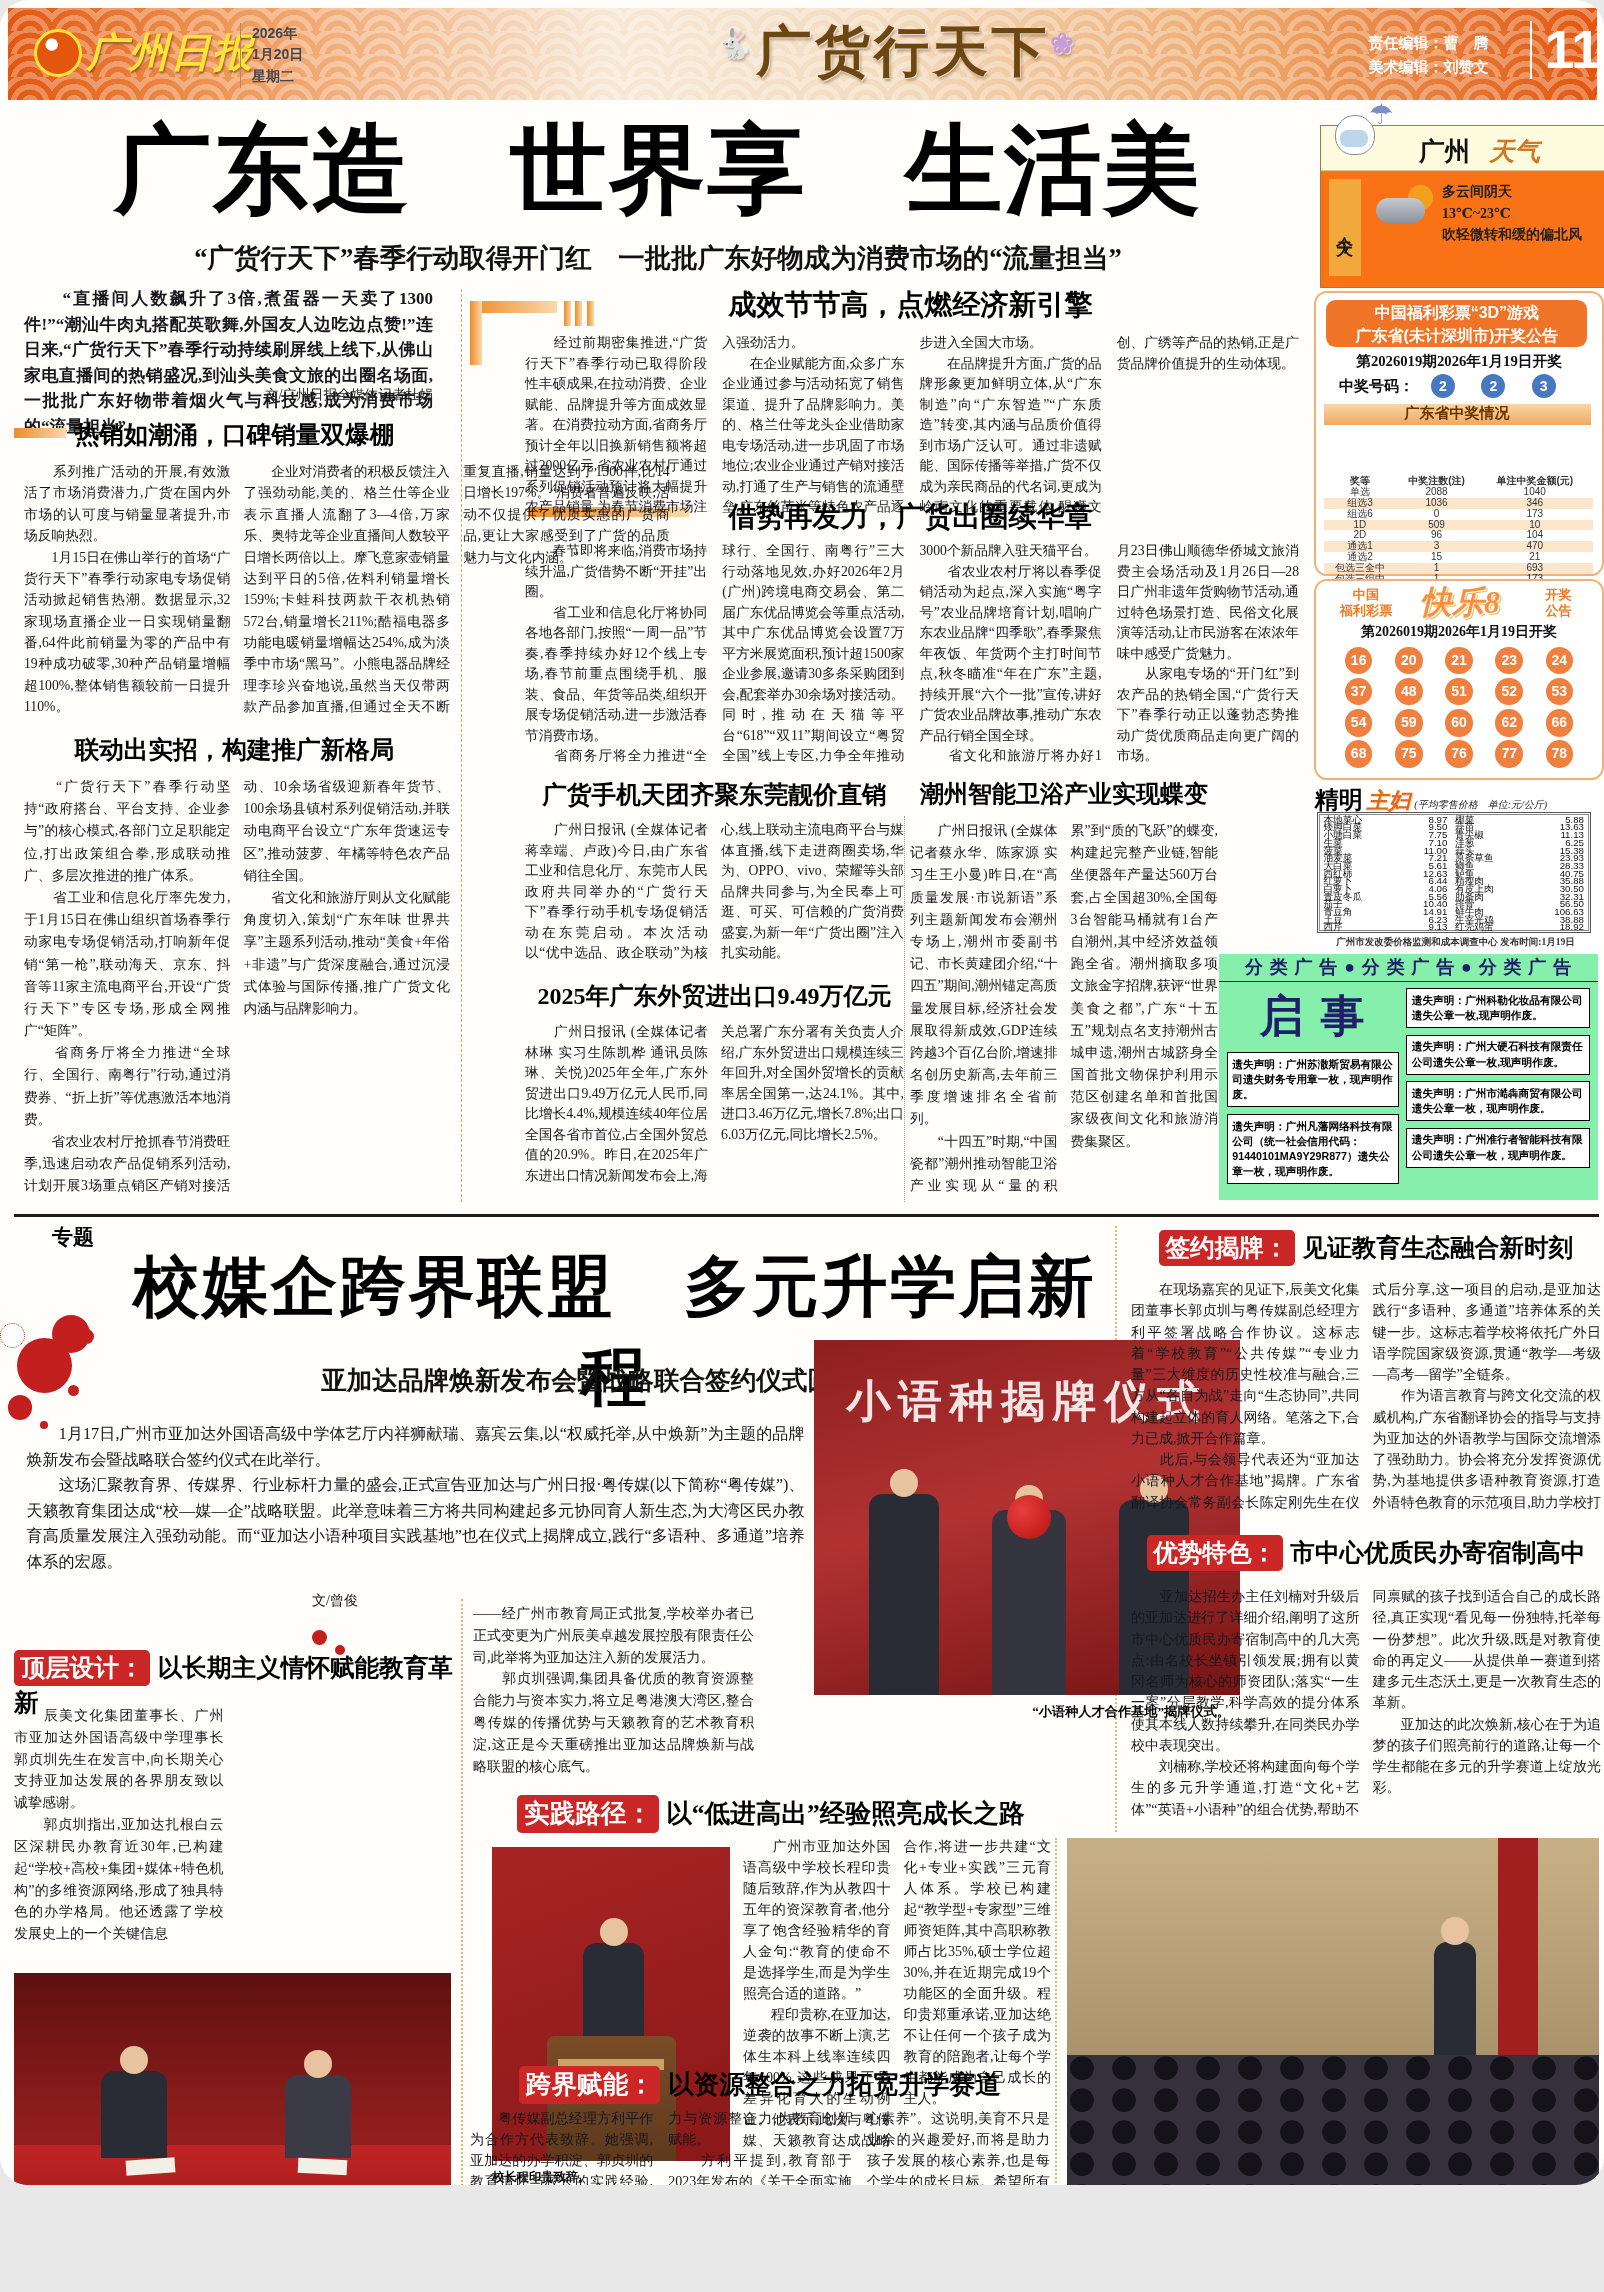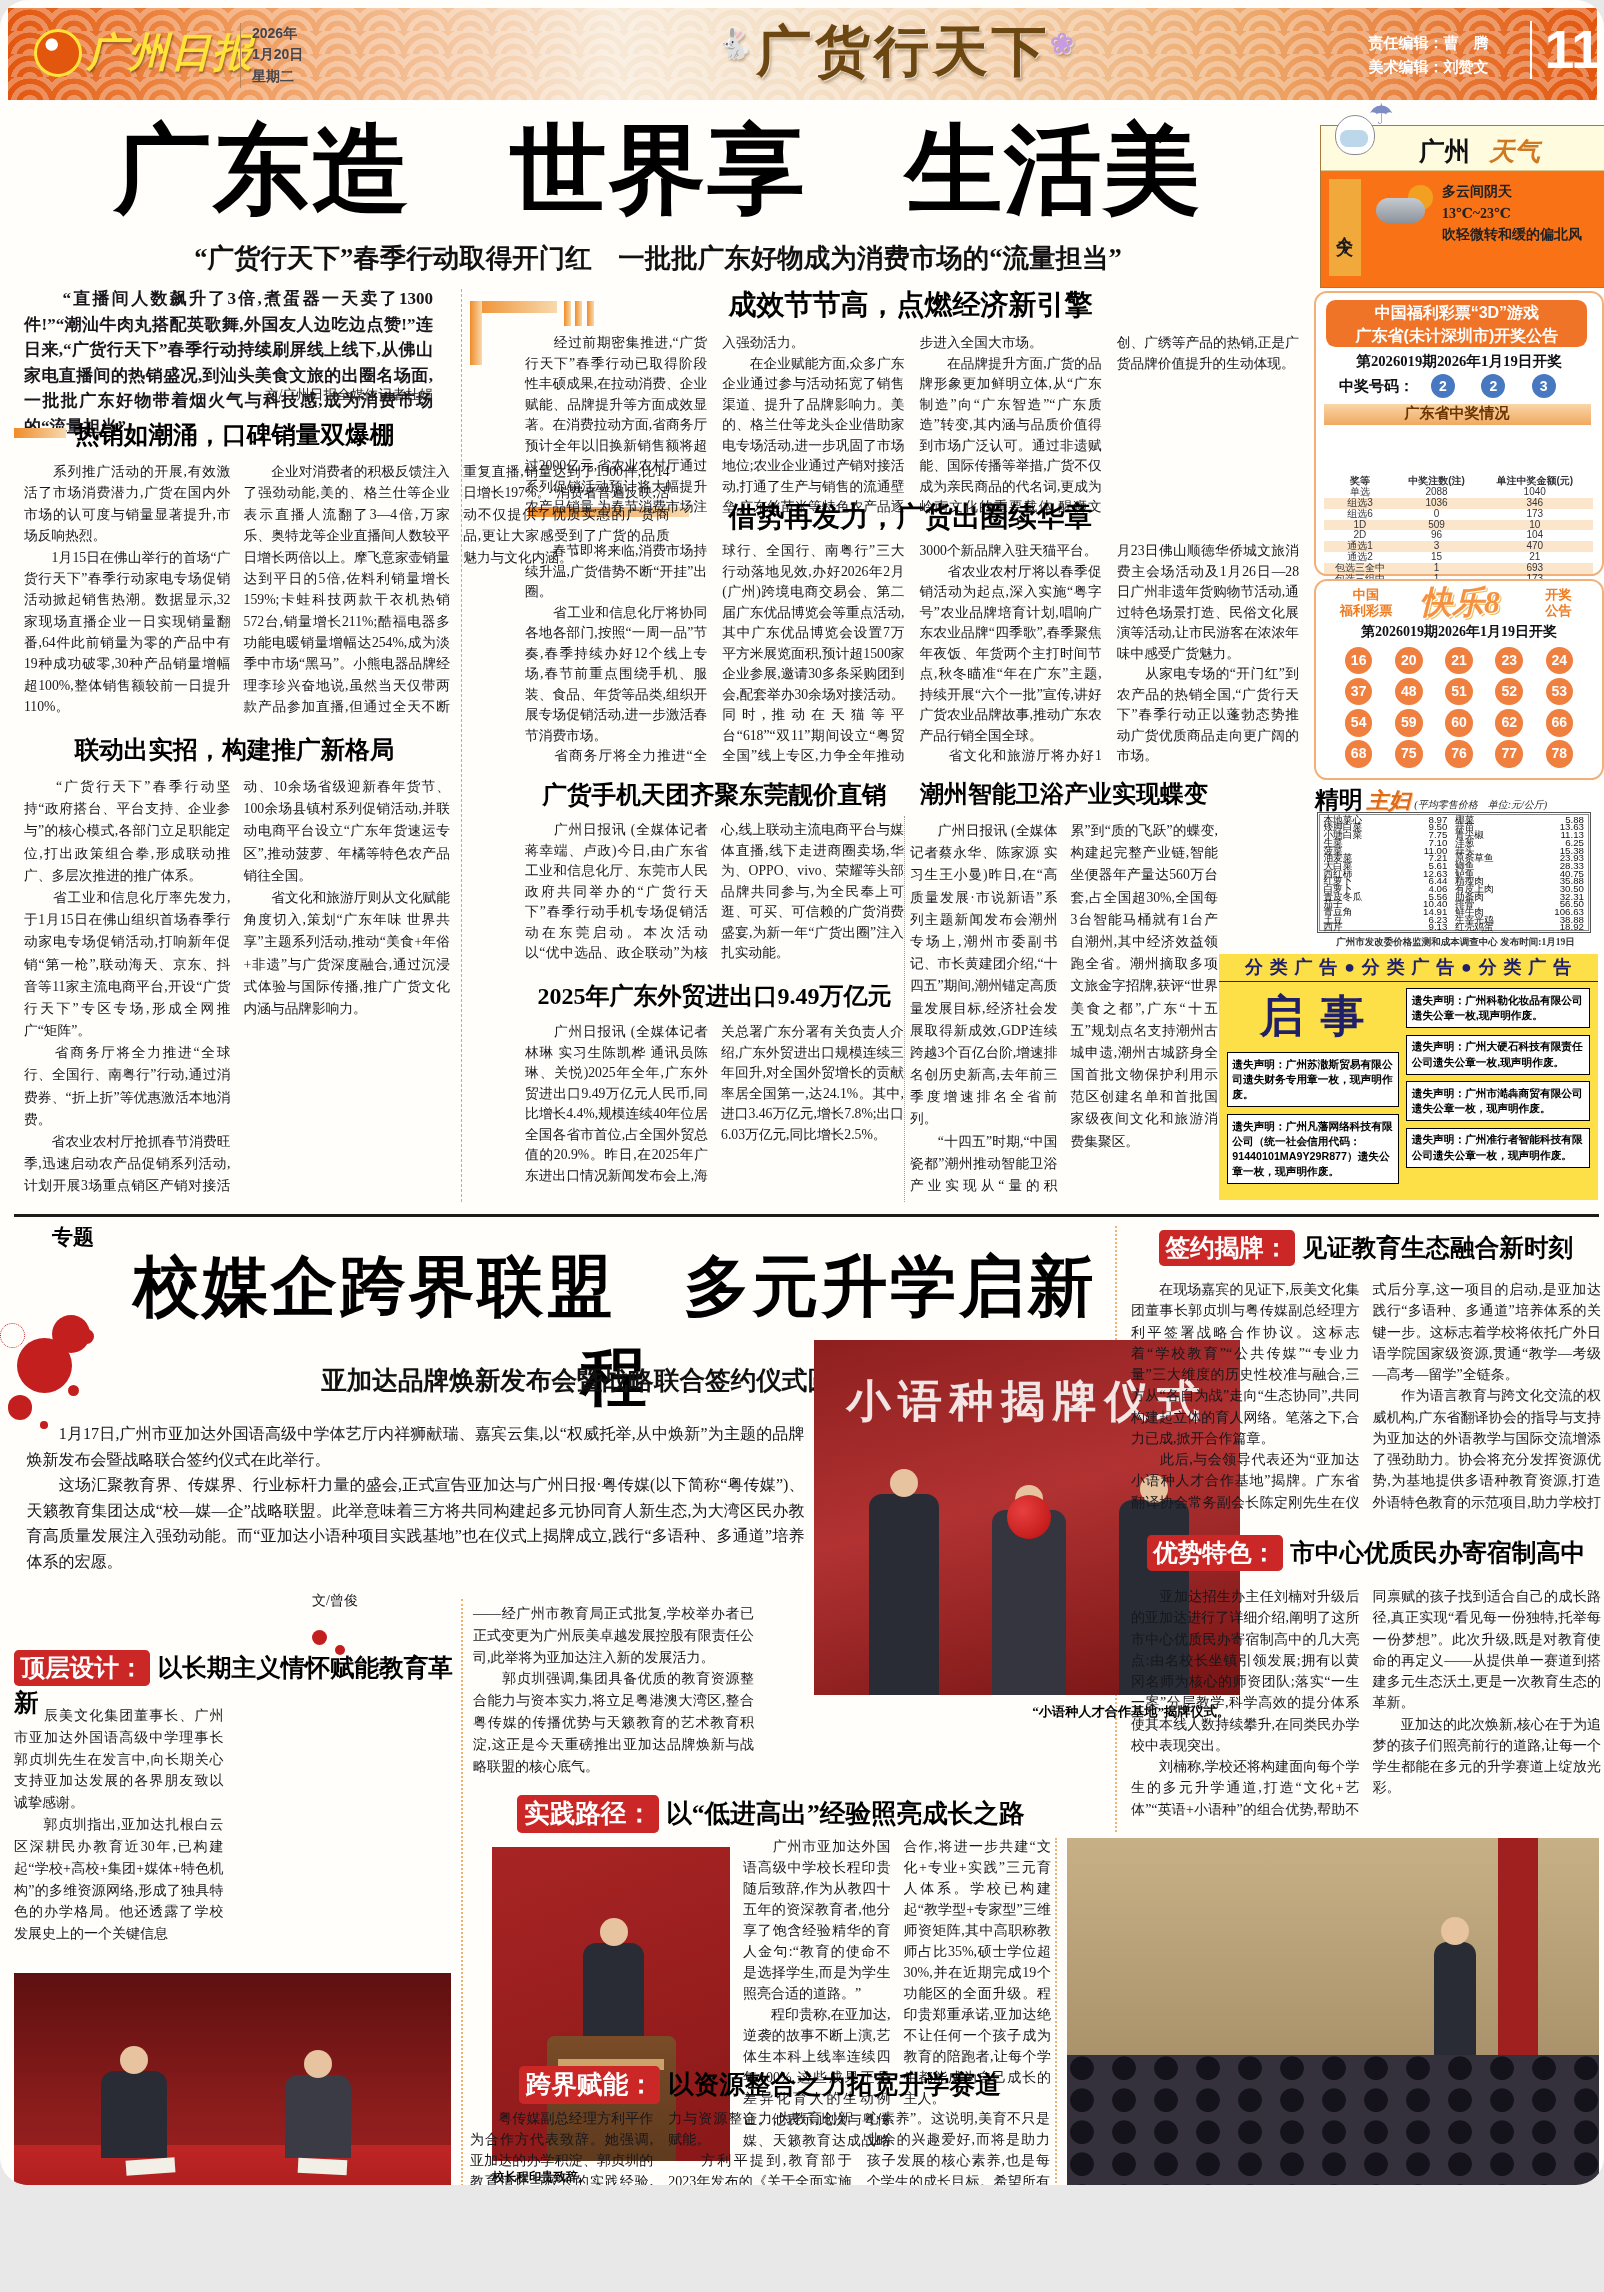--- a/index.html
+++ b/index.html
@@ -102,21 +102,21 @@
   #pr-table{position:absolute;left:5.7px;top:28px;width:274px;height:121px;border:1.9px solid #555;
     box-shadow:0 0 0 0.9px #fff inset,0 0 0 1.9px #888 inset;padding:2.8px 5.7px;box-sizing:border-box;
     font-family:"Liberation Sans",sans-serif;font-size:9.7px;color:#111;}
   .pr-row{display:flex;height:7.7px;line-height:7.7px;}
   .pr-row span:nth-child(1){width:30%;text-align:left;}
   .pr-row span:nth-child(2){width:19%;text-align:right;padding-right:7.6px;}
   .pr-row span:nth-child(3){width:30%;text-align:left;}
   .pr-row span:nth-child(4){width:21%;text-align:right;}
   #pr-foot{position:absolute;left:0;top:152px;width:100%;text-align:center;font-weight:bold;font-size:9.5px;color:#333;}
   
-  #ads{left:1219px;top:954px;width:379px;height:246px;background:#fde047;}
+  #ads{left:1219px;top:954px;width:379px;height:246px;background:#86efac;}
   #ads-band{position:absolute;left:0;top:0;width:100%;height:26.5px;border-bottom:1.9px solid #20206a;
     text-align:center;font-weight:bold;font-size:18px;color:#20206a;letter-spacing:0.9px;line-height:26.5px;
     font-family:"Liberation Sans",sans-serif;}
   #qishi{position:absolute;left:11.4px;top:34px;width:167px;height:57px;text-align:center;
     font-weight:bold;font-size:44px;letter-spacing:17px;color:#20206a;line-height:57px;padding-left:13.2px;box-sizing:border-box;}
   .ad-box{background:#fff;border:1.9px solid #000;padding:3.8px 4.7px;margin-bottom:6.6px;
     font-weight:bold;font-size:10.7px;line-height:1.42;font-family:"Liberation Sans",sans-serif;color:#000;}
   #ads-left{position:absolute;left:7.6px;top:98px;width:172px;}
   #ads-right{position:absolute;left:187px;top:34px;width:184px;}
   

